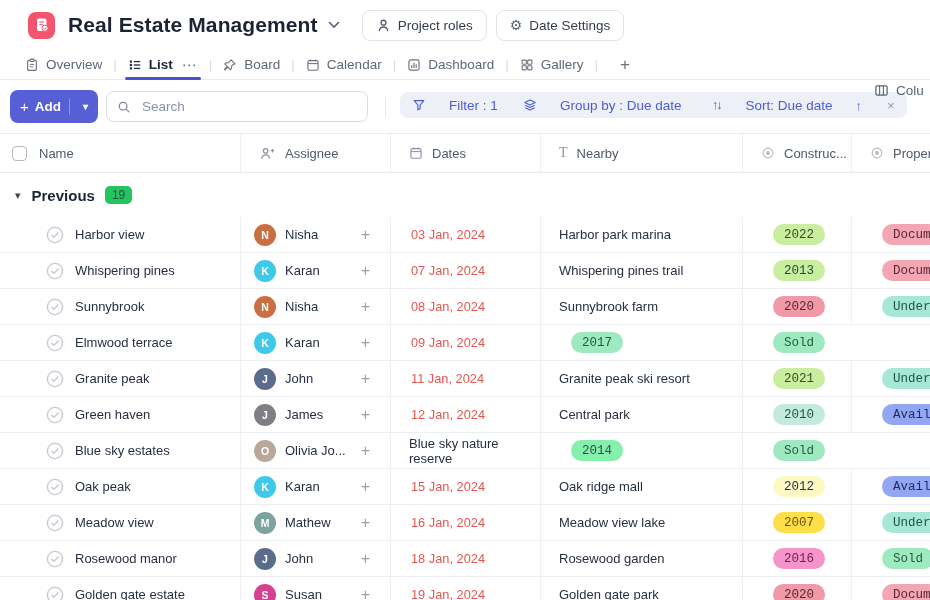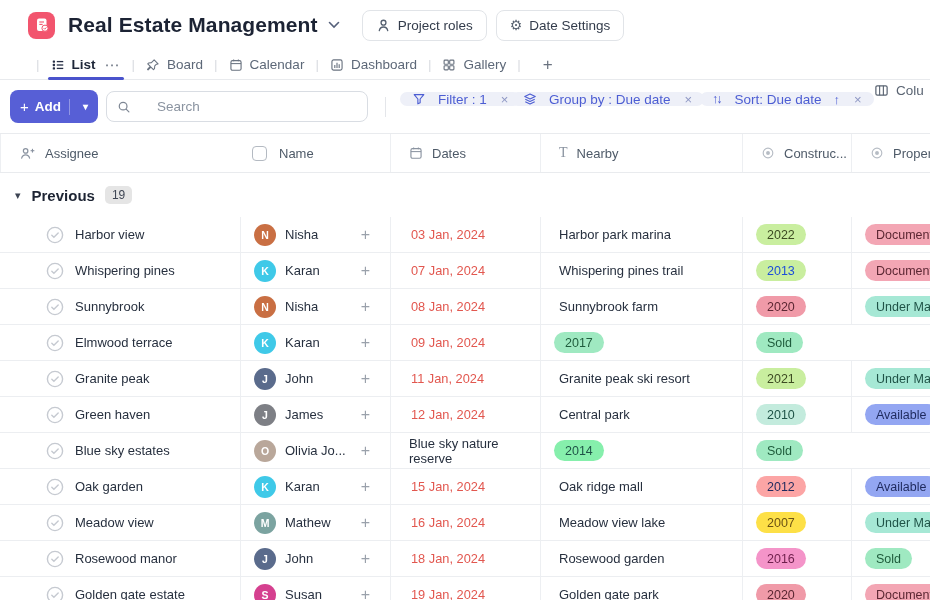--- a/index.html
+++ b/index.html
@@ -33,27 +33,27 @@
   .toolbar { position:relative; height:53px; }
   .add-btn { position:absolute; left:10px; top:10px; width:88px; height:33px;
              background:#575fd6; border-radius:8px; color:#fff; border:none;
              display:flex; align-items:center; padding:0 10px; gap:6px;
              font-size:13.5px; font-weight:700; cursor:pointer; font-family:inherit; }
   .add-plus { font-size:15px; font-weight:400; }
   .add-divider { width:1px; height:16px; background:rgba(255,255,255,.35); margin-left:auto; }
   .add-caret { font-size:10px; margin-left:7px; }
   .search-box { position:absolute; left:106px; top:11px; width:262px; height:31px;
                 border:1px solid #d9dde3; border-radius:8px; background:#fff;
-                display:flex; align-items:center; gap:26px; padding:0 10px; }
+                display:flex; align-items:center; gap:11px; padding:0 10px; }
   .search-box input { border:none; outline:none; flex:1; font-size:13.5px; color:#333c4b;
                       font-family:inherit; background:transparent; }
   .search-box input::placeholder { color:#8a93a0; }
   .tool-div { position:absolute; left:385px; top:17px; width:1px; height:20px; background:#e4e6ea; }
-  .chip { position:absolute; top:12px; height:14px; background:#eef0f8; border-radius:8px;
-          display:flex; align-items:center; gap:12px; padding:0 12px;
+  .chip { position:absolute; top:12px; height:26px; background:#eef0f8; border-radius:8px;
+          display:flex; align-items:center; gap:23px; padding:0 12px;
           font-size:13.5px; color:#4c5dd3; cursor:pointer; white-space:nowrap; }
   .chip-filter { left:400px; }
   .chip-group  { left:511px; }
   .chip-sort   { left:700px; }
   .chip-x { color:#8e97c4; font-size:13px; margin-left:2px; }
   .sort-pair { font-size:12.5px; letter-spacing:-2px; margin-right:2px; }
   .sort-asc { font-size:13px; }
   .columns-ctl { position:absolute; left:874px; top:3px; display:flex; align-items:center;
                  gap:7px; color:#5a6472; font-size:13.5px; white-space:nowrap; cursor:pointer; }
   
@@ -61,35 +61,35 @@
   .thead { height:40px; border-top:1px solid #e9ebee; border-bottom:1px solid #e9ebee;
            color:#4e5a68; font-size:13px; }
   .th { display:flex; align-items:center; gap:9px; height:100%; padding-left:18px;
         border-left:1px solid #edeff2; cursor:pointer; }
   .th-name { border-left:none; padding-left:12px; gap:12px; }
   .hdr-checkbox { width:15px; height:15px; border:1.5px solid #b4bac2; border-radius:4px; background:#fff; cursor:pointer; }
   .t-icon { font-family:"Liberation Serif", serif; font-size:14px; color:#8a93a0; }
   .grouprow { height:44px; display:flex; align-items:center; padding-left:15px; }
   .group-caret { font-size:11px; color:#3c4352; cursor:pointer; }
   .group-label { margin-left:11px; font-size:15px; font-weight:700; color:#1d2433; }
-  .group-count { margin-left:10px; background:#e5e5e5; border-radius:5px; padding:2px 7px;
+  .group-count { margin-left:10px; background:#22c55e; border-radius:5px; padding:2px 7px;
                  font-size:12px; color:#3f4654; }
   .row { height:36px; border-bottom:1px solid #eceef1; align-items:center;
          font-size:13px; color:#27303f; background:#fff; }
   .cell { display:flex; align-items:center; height:100%; }
   .cell + .cell { border-left:1px solid #edeff2; }
   .c-name { padding-left:46px; gap:11px; }
   .rowcheck { display:flex; cursor:pointer; }
   .c-assignee { padding-left:13px; gap:9px; position:relative; }
   .avatar { width:22px; height:22px; border-radius:50%; color:#fff; font-size:10.5px;
             font-weight:700; display:flex; align-items:center; justify-content:center; flex:0 0 auto; }
   .plus-asgn { position:absolute; right:20px; color:#9aa1ab; font-size:16px; cursor:pointer; }
   .c-date { padding-left:20px; color:#e2574f; font-size:12.8px; cursor:pointer; }
   .c-nearby { padding-left:18px; cursor:pointer; }
-  .c-year, .c-status { padding-left:13px; cursor:pointer; }
+  .c-year, .c-status { padding-left:30px; cursor:pointer;font-family:Liberation Mono, monospace; }
   .badge { padding:3.5px 11px; border-radius:11px; font-size:12.5px; white-space:nowrap; }
 </style>
 </head>
 <body>
 
 <div class="app">
 
   <div class="titlebar">
     <div class="logo">
       <svg width="16" height="16" viewBox="0 0 16 16">
@@ -115,20 +115,29 @@
         <span>Project roles</span>
       </button>
       <button class="tb-btn">
         <span class="gear-glyph">⚙</span>
         <span>Date Settings</span>
       </button>
     </div>
   </div>
 
   <div class="tabbar">
+    <div class="tab">
+      <svg width="14" height="14" viewBox="0 0 16 16">
+        <rect x="3" y="2.6" width="10" height="11.6" rx="1.5" fill="none" stroke="#6a7380" stroke-width="1.3"></rect>
+        <rect x="5.6" y="1.3" width="4.8" height="2.6" rx="0.8" fill="#fff" stroke="#6a7380" stroke-width="1.2"></rect>
+        <line x1="5.4" y1="7.3" x2="10.6" y2="7.3" stroke="#6a7380" stroke-width="1.1"></line>
+        <line x1="5.4" y1="10" x2="9.4" y2="10" stroke="#6a7380" stroke-width="1.1"></line>
+      </svg>
+      <span>Overview</span>
+    </div>
     <span class="tabsep">|</span>
     <div class="tab active">
       <svg width="14" height="14" viewBox="0 0 16 16">
         <rect x="2" y="2.8" width="2.6" height="2.6" rx="0.7" fill="#262e45"></rect>
         <rect x="2" y="6.7" width="2.6" height="2.6" rx="0.7" fill="#262e45"></rect>
         <rect x="2" y="10.6" width="2.6" height="2.6" rx="0.7" fill="#262e45"></rect>
         <line x1="6.6" y1="4.1" x2="14" y2="4.1" stroke="#262e45" stroke-width="1.5"></line>
         <line x1="6.6" y1="8" x2="14" y2="8" stroke="#262e45" stroke-width="1.5"></line>
         <line x1="6.6" y1="11.9" x2="14" y2="11.9" stroke="#262e45" stroke-width="1.5"></line>
       </svg>
@@ -217,33 +226,33 @@
       <svg width="15" height="15" viewBox="0 0 16 16">
         <rect x="2" y="3" width="12" height="10" rx="1.5" fill="none" stroke="#5a6472" stroke-width="1.3"></rect>
         <line x1="6" y1="3" x2="6" y2="13" stroke="#5a6472" stroke-width="1.2"></line>
         <line x1="10" y1="3" x2="10" y2="13" stroke="#5a6472" stroke-width="1.2"></line>
       </svg>
       <span>Colu</span>
     </div>
   </div>
 
   <div class="thead">
+    <div class="th th-name">
+      <span class="hdr-checkbox"></span>
+      <span>Name</span>
+    </div>
     <div class="th">
       <svg width="17" height="15" viewBox="0 0 18 16">
         <circle cx="7" cy="5.2" r="2.4" fill="none" stroke="#8a93a0" stroke-width="1.3"></circle>
         <path d="M2.8 13c.6-2.3 2.2-3.5 4.2-3.5s3.6 1.2 4.2 3.5" fill="none" stroke="#8a93a0" stroke-width="1.3" stroke-linecap="round"></path>
         <line x1="14.3" y1="3" x2="14.3" y2="7" stroke="#8a93a0" stroke-width="1.2"></line>
         <line x1="12.3" y1="5" x2="16.3" y2="5" stroke="#8a93a0" stroke-width="1.2"></line>
       </svg>
       <span>Assignee</span>
     </div>
-    <div class="th th-name">
-      <span class="hdr-checkbox"></span>
-      <span>Name</span>
-    </div>
     <div class="th">
       <svg width="14" height="14" viewBox="0 0 16 16">
         <rect x="2.2" y="3" width="11.6" height="11" rx="1.8" fill="none" stroke="#8a93a0" stroke-width="1.3"></rect>
         <line x1="2.2" y1="6.4" x2="13.8" y2="6.4" stroke="#8a93a0" stroke-width="1.2"></line>
         <line x1="5.3" y1="1.6" x2="5.3" y2="3.8" stroke="#8a93a0" stroke-width="1.2"></line>
         <line x1="10.7" y1="1.6" x2="10.7" y2="3.8" stroke="#8a93a0" stroke-width="1.2"></line>
       </svg>
       <span>Dates</span>
     </div>
     <div class="th">
@@ -308,21 +317,21 @@
           <span>Whispering pines</span>
         </div>
         <div class="cell c-assignee">
           <span class="avatar" style="background: rgb(63, 201, 232);">K</span>
           <span>Karan</span>
           <span class="plus-asgn">+</span>
         </div>
         <div class="cell c-date">07 Jan, 2024</div>
         <div class="cell c-nearby">Whispering pines trail</div>
         <div class="cell c-year">
-          <span class="badge" style="background: rgb(201, 238, 159); color: #1d4ed8;">2013</span>
+          <span class="badge" style="background: rgb(201, 238, 159); color: #14532d;">2013</span>
         </div>
         <div class="cell c-status">
           <span class="badge" style="background: rgb(243, 166, 180); color: rgb(92, 39, 51);">Documenta</span>
         </div>
       </div>
       <div class="row">
         <div class="cell c-name">
           <span class="rowcheck">
             <svg width="18" height="18" viewBox="0 0 18 18">
               <circle cx="9" cy="9" r="7.6" fill="none" stroke="#c6cad1" stroke-width="1.4"></circle>
@@ -440,31 +449,31 @@
         </div>
       </div>
       <div class="row">
         <div class="cell c-name">
           <span class="rowcheck">
             <svg width="18" height="18" viewBox="0 0 18 18">
               <circle cx="9" cy="9" r="7.6" fill="none" stroke="#c6cad1" stroke-width="1.4"></circle>
               <path d="M5.8 9.2l2.1 2.1 4.3-4.3" fill="none" stroke="#c6cad1" stroke-width="1.4" stroke-linecap="round"></path>
             </svg>
           </span>
-          <span>Oak garden</span>
+          <span>Oak peak</span>
         </div>
         <div class="cell c-assignee">
           <span class="avatar" style="background: rgb(63, 201, 232);">K</span>
           <span>Karan</span>
           <span class="plus-asgn">+</span>
         </div>
         <div class="cell c-date">15 Jan, 2024</div>
         <div class="cell c-nearby">Oak ridge mall</div>
         <div class="cell c-year">
-          <span class="badge" style="background: #fca5a5; color: rgb(31, 42, 94);">2012</span>
+          <span class="badge" style="background: #fef9c3; color: rgb(31, 42, 94);">2012</span>
         </div>
         <div class="cell c-status">
           <span class="badge" style="background: rgb(147, 166, 242); color: rgb(31, 42, 94);">Available</span>
         </div>
       </div>
       <div class="row">
         <div class="cell c-name">
           <span class="rowcheck">
             <svg width="18" height="18" viewBox="0 0 18 18">
               <circle cx="9" cy="9" r="7.6" fill="none" stroke="#c6cad1" stroke-width="1.4"></circle>

